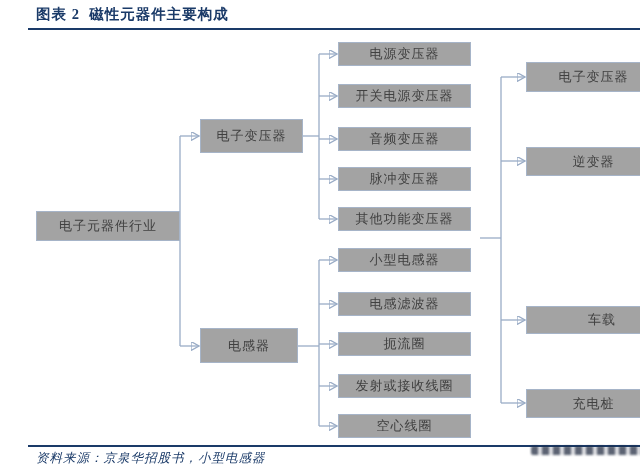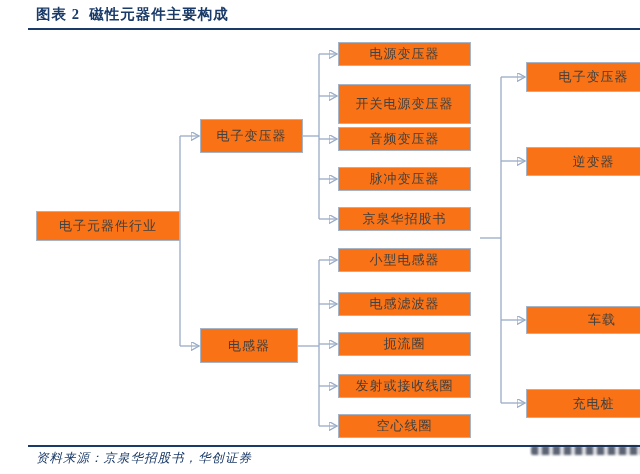--- a/index.html
+++ b/index.html
@@ -17,21 +17,21 @@
   .figure-title{
     position:absolute;left:8px;top:5px;
     font-family:"Liberation Serif",serif;
     font-weight:bold;font-size:14.5px;letter-spacing:1px;
     color:var(--accent);white-space:pre;
   }
   .rule{position:absolute;left:0;width:640px;height:2px;background:var(--accent);}
   .rule-top{top:28px;}
   .rule-bottom{top:445px;}
   .node{
-    position:absolute;box-sizing:border-box;background:#f97316;
+    position:absolute;box-sizing:border-box;background:#a3a3a3;
     border:1.3px solid var(--box-border);
     display:flex;align-items:center;justify-content:center;
     font-size:13px;color:var(--box-text);letter-spacing:1px;
     white-space:nowrap;
   }
   svg.connectors{position:absolute;left:0;top:0;}
   svg.connectors path{stroke:var(--connector);stroke-width:1.3;fill:none;}
   .source-note{
     position:absolute;left:8px;top:450px;
     font-family:"Liberation Serif",serif;font-style:italic;
@@ -87,33 +87,33 @@
     <path d="M473,320 H497" marker-end="url(#arrow)"></path>
     <path d="M473,403 H497" marker-end="url(#arrow)"></path>
   </svg>
 
   <div class="node" style="left:8px;top:211px;width:144px;height:30px">电子元器件行业</div>
 
   <div class="node" style="left:172px;top:119px;width:103px;height:34px">电子变压器</div>
   <div class="node" style="left:172px;top:328px;width:98px;height:35px">电感器</div>
 
   <div class="node" style="left:310px;top:42px;width:133px;height:24px">电源变压器</div>
-  <div class="node" style="left:310px;top:84px;width:133px;height:40px">开关电源变压器</div>
+  <div class="node" style="left:310px;top:84px;width:133px;height:24px">开关电源变压器</div>
   <div class="node" style="left:310px;top:127px;width:133px;height:24px">音频变压器</div>
   <div class="node" style="left:310px;top:167px;width:133px;height:24px">脉冲变压器</div>
-  <div class="node" style="left:310px;top:207px;width:133px;height:24px">京泉华招股书</div>
+  <div class="node" style="left:310px;top:207px;width:133px;height:24px">其他功能变压器</div>
 
   <div class="node" style="left:310px;top:248px;width:133px;height:24px">小型电感器</div>
   <div class="node" style="left:310px;top:292px;width:133px;height:24px">电感滤波器</div>
   <div class="node" style="left:310px;top:332px;width:133px;height:24px">扼流圈</div>
   <div class="node" style="left:310px;top:374px;width:133px;height:24px">发射或接收线圈</div>
   <div class="node" style="left:310px;top:414px;width:133px;height:24px">空心线圈</div>
 
   <div class="node" style="left:498px;top:62px;width:135px;height:30px">电子变压器</div>
   <div class="node" style="left:498px;top:147px;width:135px;height:29px">逆变器</div>
   <div class="node" style="left:498px;top:306px;width:152px;height:28px">车载</div>
   <div class="node" style="left:498px;top:389px;width:135px;height:29px">充电桩</div>
 
   <div class="rule rule-bottom"></div>
-  <div class="source-note">资料来源：京泉华招股书，华创证券</div>
+  <div class="source-note">资料来源：京泉华招股书，小型电感器</div>
   <div class="watermark"></div>
 
 </div>
 
 </body></html>

